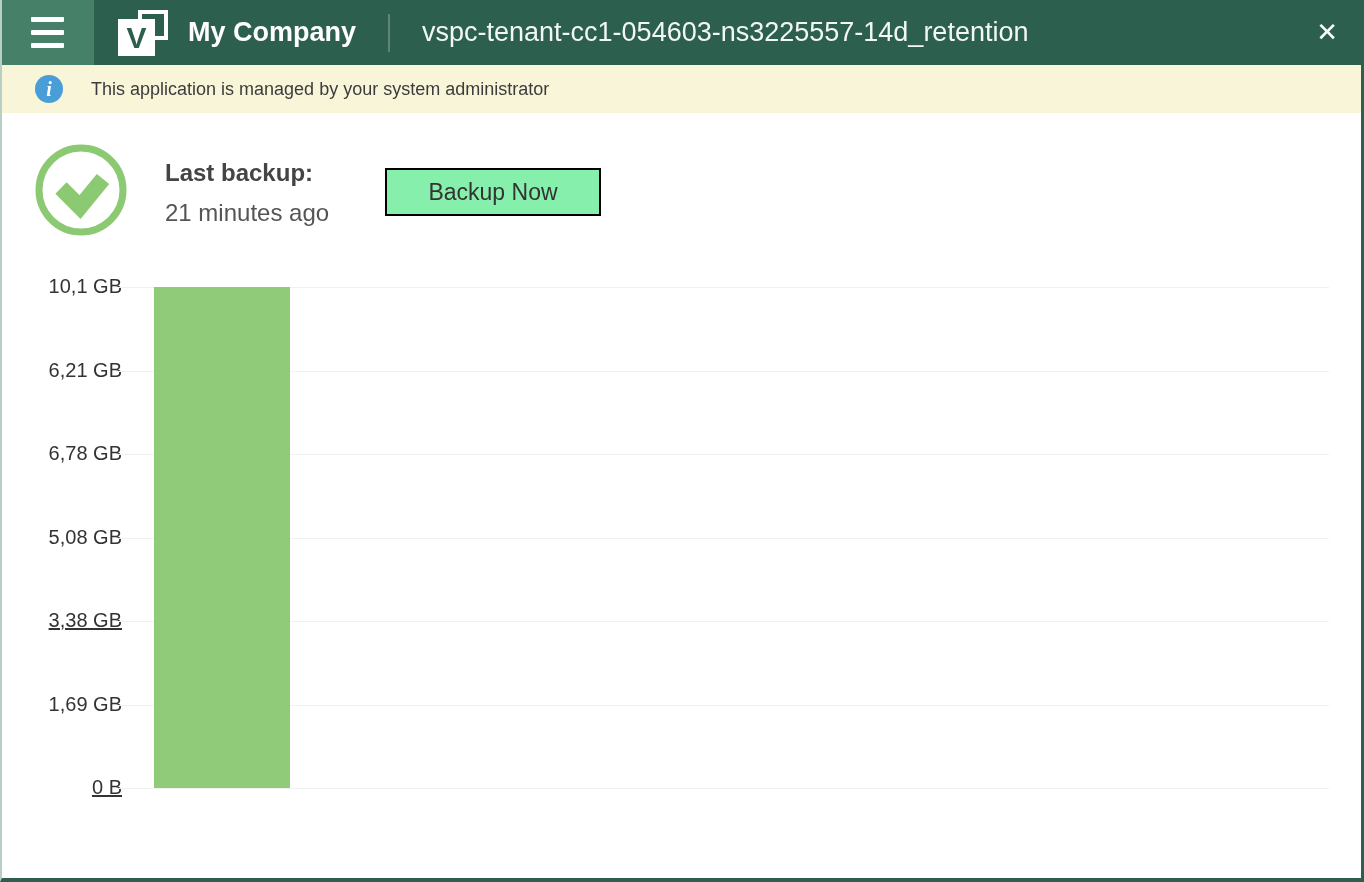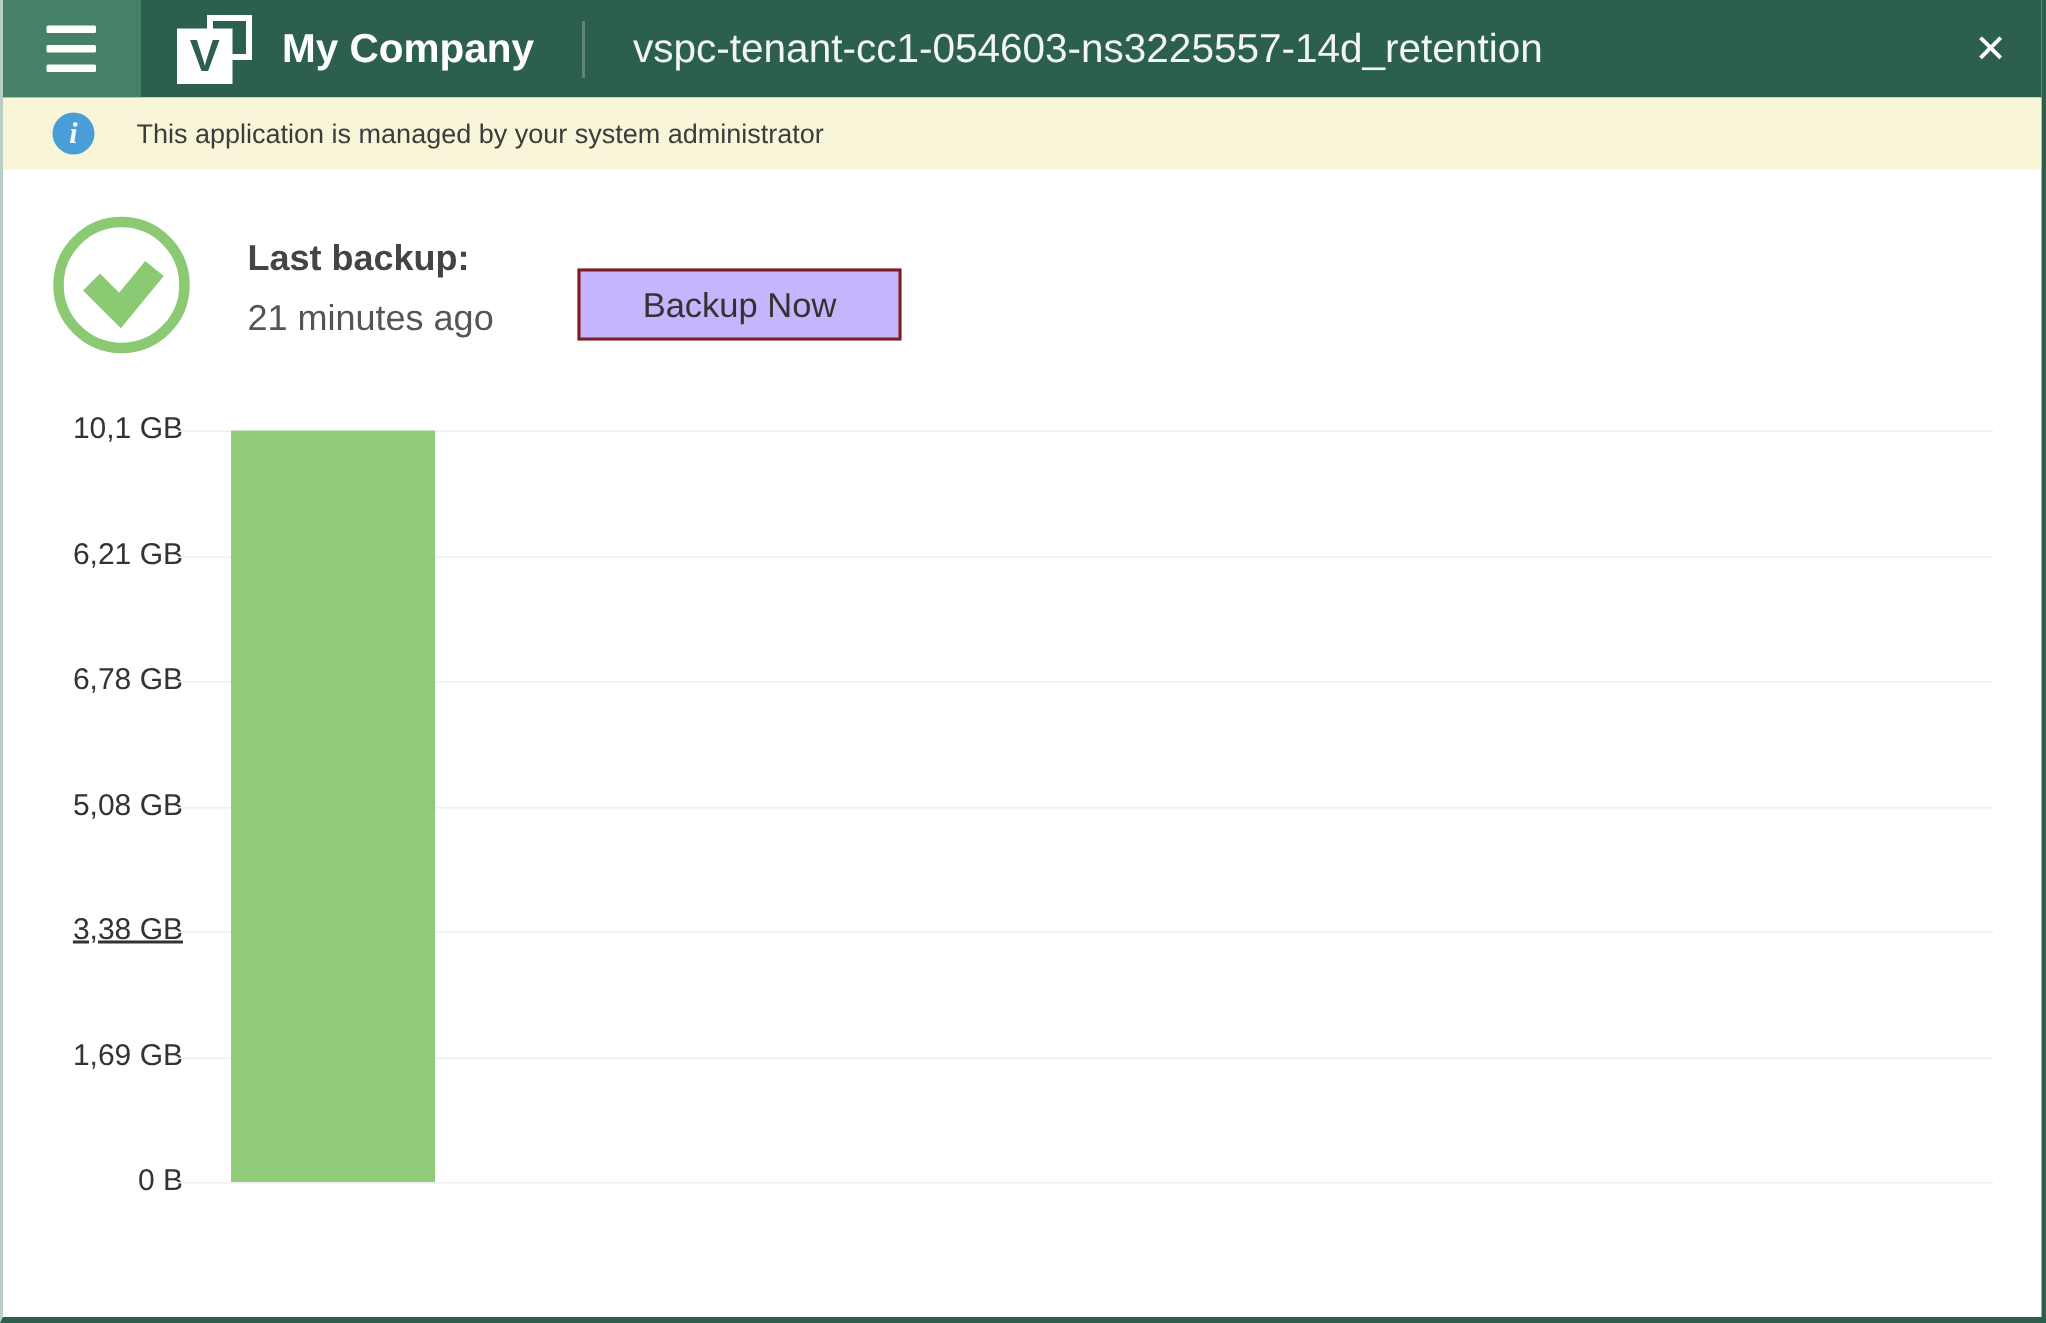--- a/index.html
+++ b/index.html
@@ -58,22 +58,22 @@
   }
   .banner-text { margin-left:28px; font-size:18px; color:#3c3c3c; }
 
   
   .check-wrap { position:absolute; left:31px; top:142px; width:97px; height:97px; }
   .status-labels { position:absolute; left:163px; top:159px; }
   .status-title { font-size:24px; font-weight:bold; color:#444444; }
   .status-time  { font-size:24px; color:#555555; margin-top:12px; }
   .backup-btn {
     position:absolute; left:383px; top:168px; width:216px; height:48px;
-    background:#c4b5fd; border:2px solid #7f1d1d; color:#333333;
-    font-size:23px; font-family:"Liberation Sans", sans-serif; cursor:pointer;margin-top:11px;
+    background:#86efac; border:2px solid #000000; color:#333333;
+    font-size:23px; font-family:"Liberation Sans", sans-serif; cursor:pointer;
   }
 
   
   .chart { position:absolute; left:0; top:277px; right:0; height:590px; }
   .ytick {
     position:absolute; left:0; width:108px; text-align:right;
     font-size:20px; color:#333333;margin-left:12px;
   }
   .gridline { position:absolute; left:116px; right:32px; height:1px; background:#f0f0f0; }
   .chart-bar { position:absolute; left:152px; width:136px; }
@@ -127,18 +127,18 @@
       <div class="ytick" style="top: 81.5px;">6,21 GB</div>
       <div class="gridline" style="top: 93.5px;"></div>
       <div class="ytick" style="top: 165px;">6,78 GB</div>
       <div class="gridline" style="top: 177px;"></div>
       <div class="ytick" style="top: 248.5px;">5,08 GB</div>
       <div class="gridline" style="top: 260.5px;"></div>
       <div class="ytick" style="top: 332px; text-decoration: underline;">3,38 GB</div>
       <div class="gridline" style="top: 344px;"></div>
       <div class="ytick" style="top: 415.5px;">1,69 GB</div>
       <div class="gridline" style="top: 427.5px;"></div>
-      <div class="ytick" style="top: 499px;">0 B</div>
+      <div class="ytick" style="top: 499px; text-decoration: underline;">0 B</div>
       <div class="gridline" style="top: 511px;"></div>
       <div class="chart-bar" style="top: 10px; height: 501px; background: rgb(144, 203, 121);"></div>
     </div>
 
 </div>
 
 </body></html>

